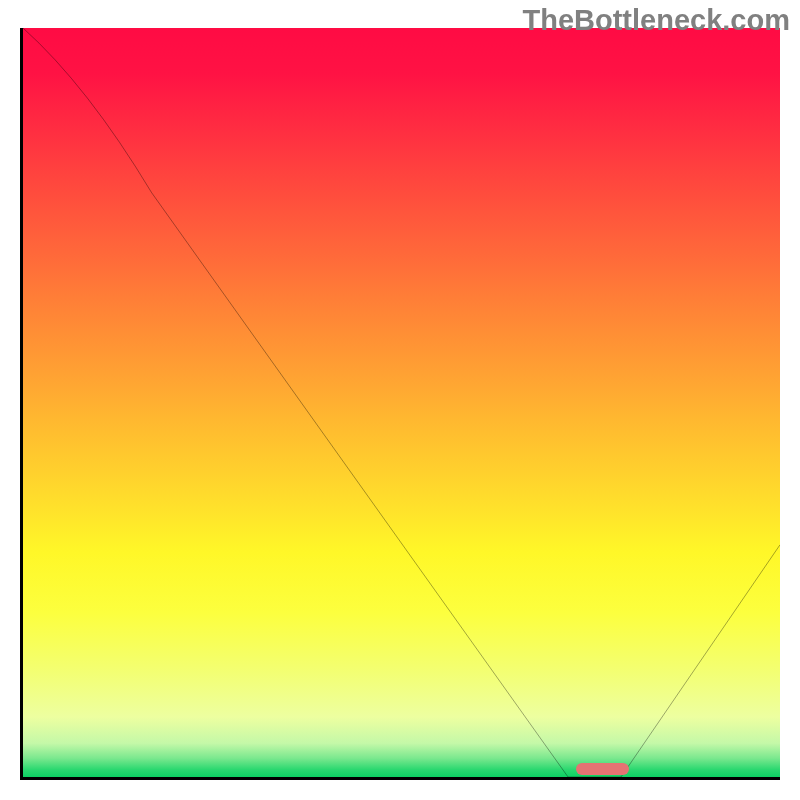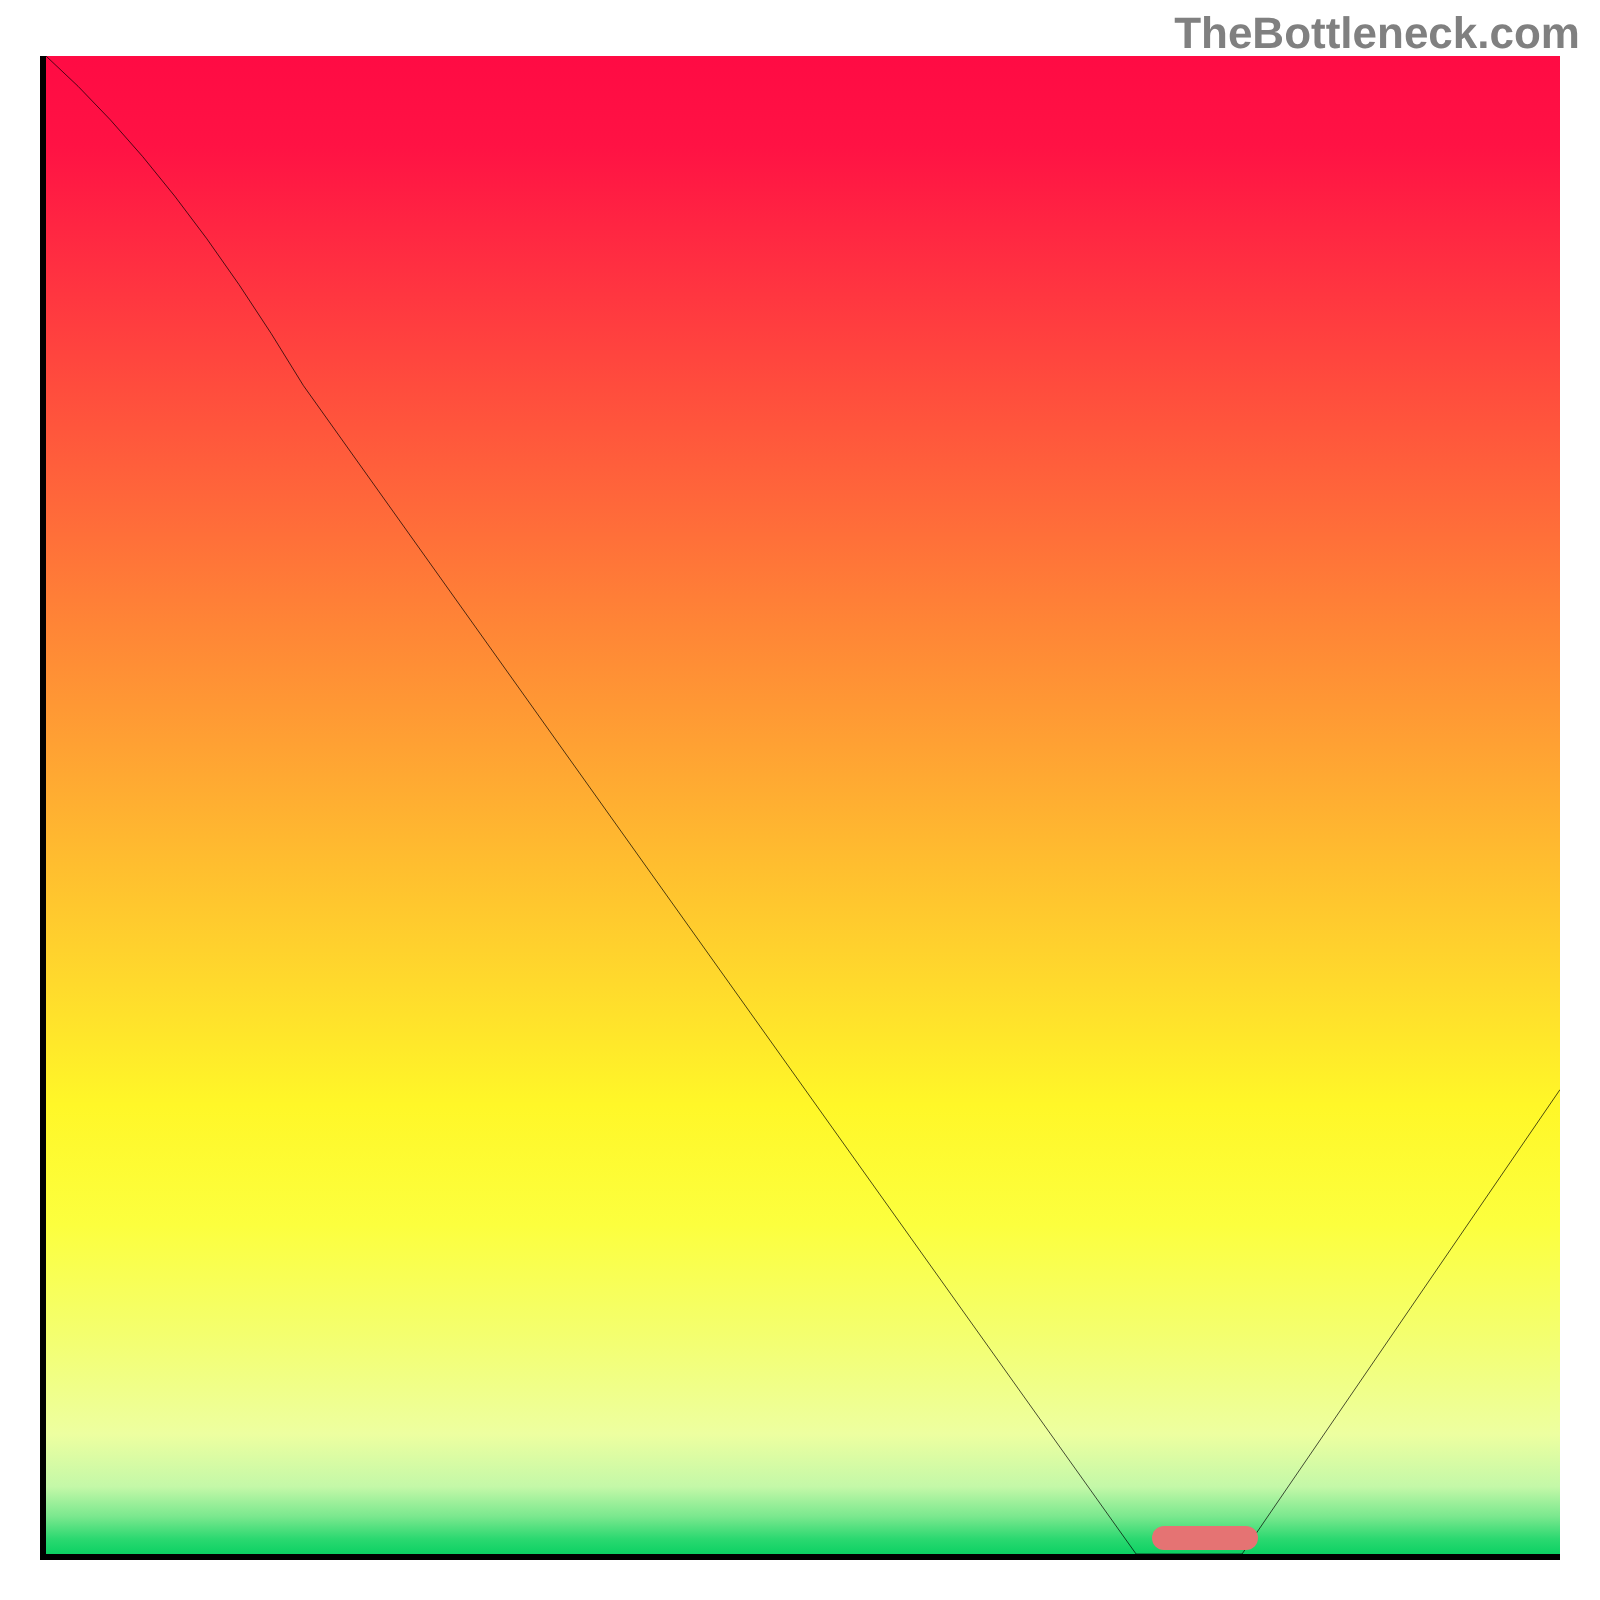--- a/index.html
+++ b/index.html
@@ -13,21 +13,21 @@
   }
   .chart-container {
     position: relative;
     width: 800px;
     height: 800px;
   }
   .watermark {
     position: absolute;
     top: 4px;
     right: 10px;
-    font-size: 22px;
+    font-size: 29px;
     font-weight: bold;
     color: #808080;
     z-index: 10;
   }
   .plot-area {
     position: absolute;
     left: 20px;
     top: 28px;
     width: 760px;
     height: 752px;

